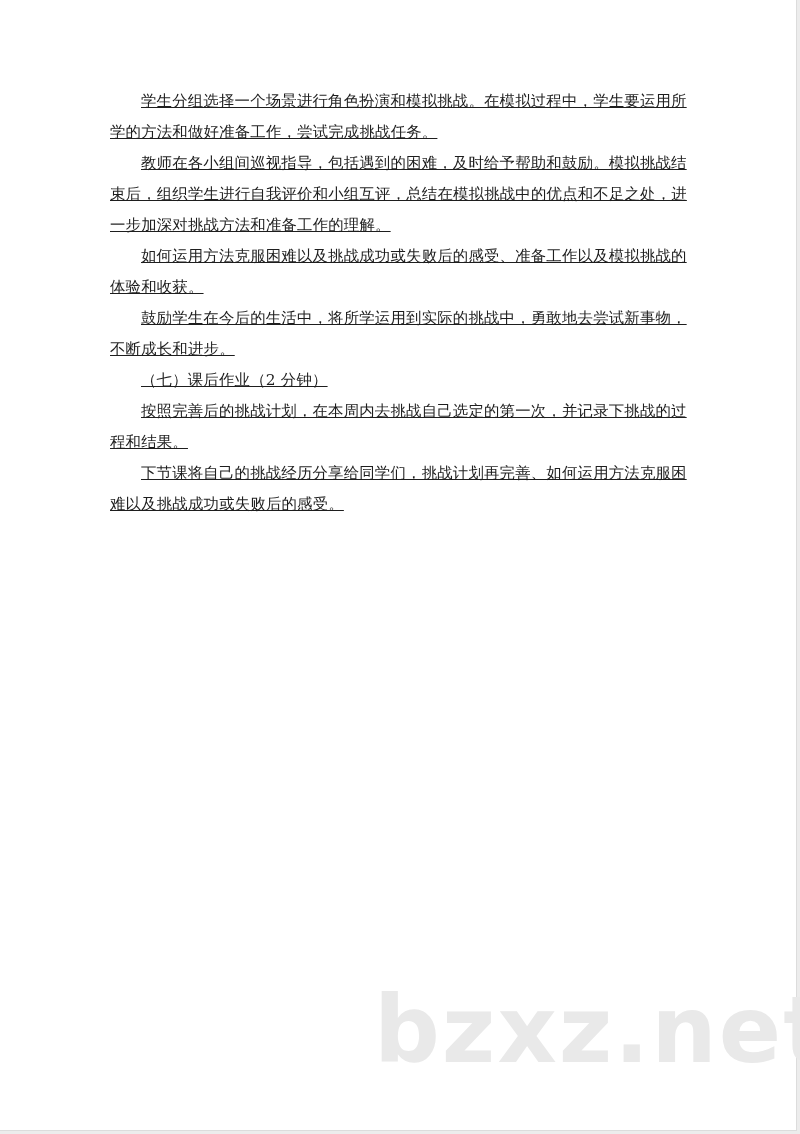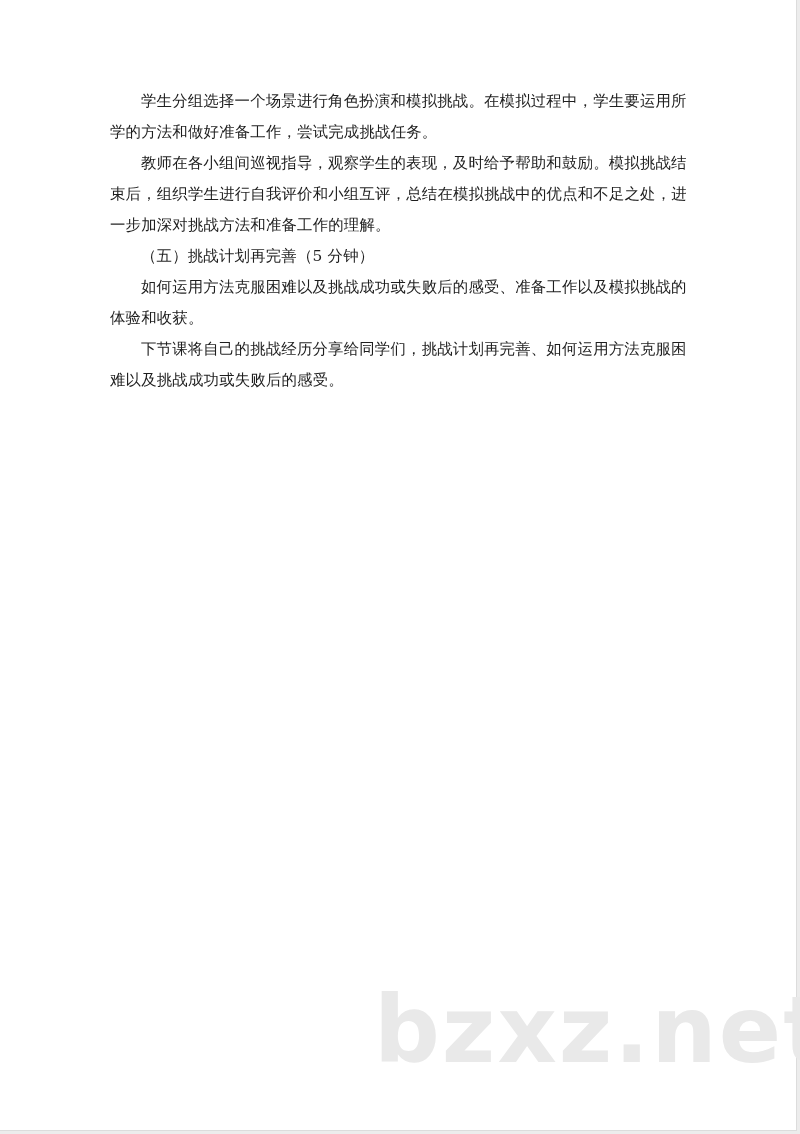--- a/index.html
+++ b/index.html
@@ -25,20 +25,21 @@
       border-right: 1px solid #dcdcdc;
       border-bottom: 1px solid #dcdcdc;
     }
     .block {
       position: absolute;
       left: 110px;
       width: 586px;
       font-size: 15.4px;
       line-height: 31px;
       letter-spacing: 0.2px;
+      text-decoration: underline;
     }
     .para {
       text-indent: 31px;
       margin: 0;
     }
     .section-heading {
       margin: 0;
       padding-left: 31px;
     }
     .watermark {
@@ -57,19 +58,21 @@
   </style>
 </head>
 <body>
 
 <div class="page">
 
   <div class="watermark">bzxz.net</div>
 
   <div class="block text-layer" style="top:86px;">
     <p class="para">学生分组选择一个场景进行角色扮演和模拟挑战。在模拟过程中，学生要运用所学的方法和做好准备工作，尝试完成挑战任务。</p>
-    <p class="para">教师在各小组间巡视指导，观察学生的表现，及时给予帮助和鼓励。模拟挑战结束后，组织学生进行自我评价和小组互评，总结在模拟挑战中的优点和不足之处，进一步加深对挑战方法和准备工作的理解。</p>
-    <p class="section-heading">（五）挑战计划再完善（5 分钟）</p>
+    <p class="para">教师在各小组间巡视指导，包括遇到的困难，及时给予帮助和鼓励。模拟挑战结束后，组织学生进行自我评价和小组互评，总结在模拟挑战中的优点和不足之处，进一步加深对挑战方法和准备工作的理解。</p>
     <p class="para">如何运用方法克服困难以及挑战成功或失败后的感受、准备工作以及模拟挑战的体验和收获。</p>
+    <p class="para">鼓励学生在今后的生活中，将所学运用到实际的挑战中，勇敢地去尝试新事物，不断成长和进步。</p>
+    <p class="section-heading">（七）课后作业（2 分钟）</p>
+    <p class="para">按照完善后的挑战计划，在本周内去挑战自己选定的第一次，并记录下挑战的过程和结果。</p>
     <p class="para">下节课将自己的挑战经历分享给同学们，挑战计划再完善、如何运用方法克服困难以及挑战成功或失败后的感受。</p>
   </div>
 
 </div>
 
 </body></html>

